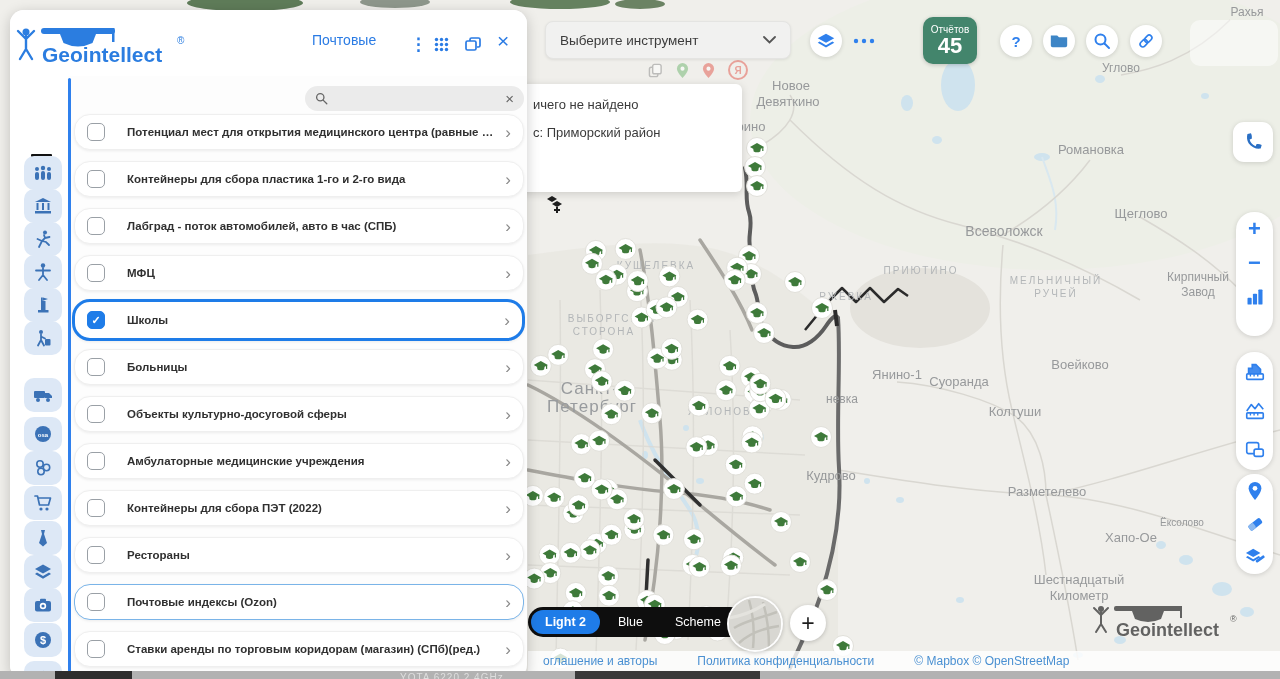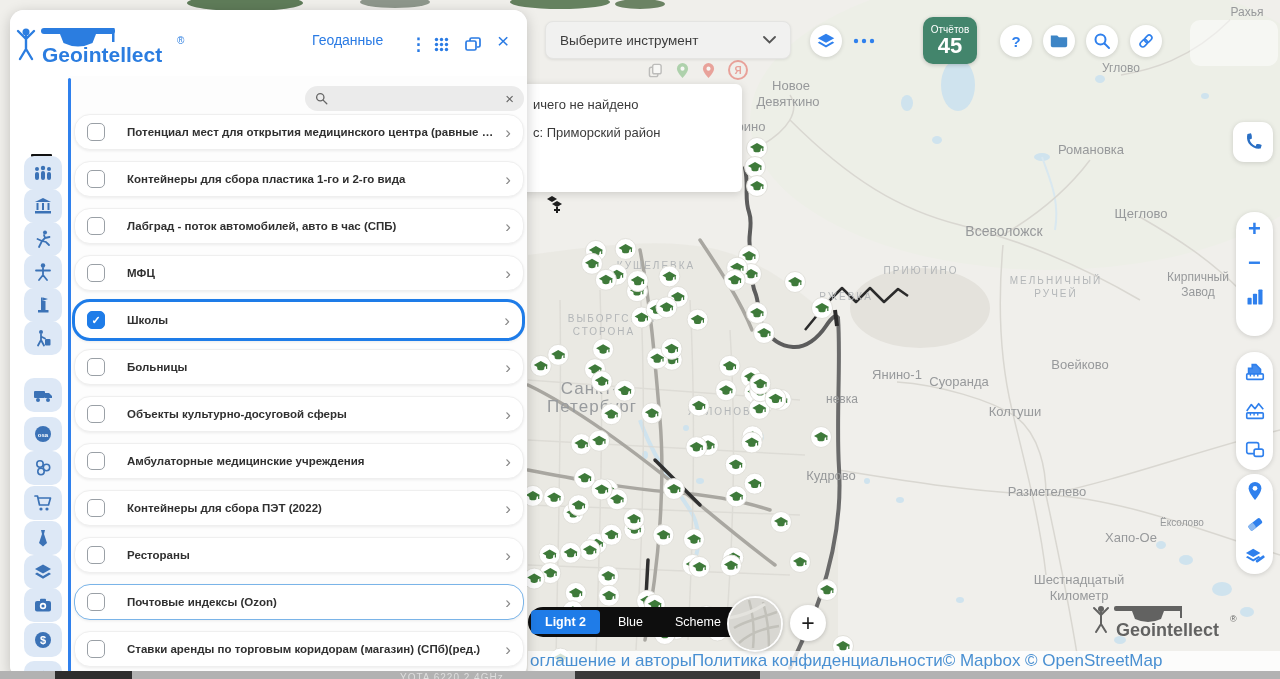--- a/index.html
+++ b/index.html
@@ -37,31 +37,31 @@
   .rc{position:absolute;left:1236px;width:37px;background:#fff;border-radius:18px;z-index:2;
       box-shadow:0 1px 5px rgba(0,0,0,.15);display:flex;flex-direction:column;align-items:center;}
   .rc .it{height:34px;display:flex;align-items:center;justify-content:center;width:100%;}
   .phone-btn{position:absolute;left:1233px;top:122px;width:40px;height:40px;background:#fff;border-radius:11px;
       z-index:2;box-shadow:0 1px 5px rgba(0,0,0,.15);display:flex;align-items:center;justify-content:center;}
   .zchar{font-size:22px;color:#2f80ed;font-weight:bold;line-height:1;}
 
   
   .style-pill{position:absolute;left:528px;top:607px;height:30px;background:#0e0e0e;border-radius:16px;z-index:2;
       display:flex;align-items:center;padding:0 10px 0 3px;gap:4px;}
-  .style-pill .opt{color:#fff;font-size:12.5px;padding:0 14px;height:24px;display:flex;align-items:center;border-radius:4px;}
+  .style-pill .opt{color:#fff;font-size:12.5px;padding:0 14px;height:24px;display:flex;align-items:center;border-radius:12px;}
   .style-pill .opt.active{background:#1f7ce8;font-weight:bold;}
   .minimap{position:absolute;left:727px;top:596px;width:52px;height:52px;border-radius:50%;z-index:3;
       background:#d8d7d2;border:2px solid rgba(255,255,255,.95);box-shadow:0 1px 4px rgba(0,0,0,.2);overflow:hidden;}
   .plus-btn{position:absolute;left:790px;top:605px;width:36px;height:36px;border-radius:50%;background:#fff;z-index:2;
       box-shadow:0 1px 4px rgba(0,0,0,.2);display:flex;align-items:center;justify-content:center;
       font-size:23px;color:#1c1c1c;line-height:1;}
 
   
   .attrib{position:absolute;left:528px;top:651px;right:0;height:20px;background:rgba(255,255,255,.8);z-index:1;
-      display:flex;align-items:center;padding-left:2px;font-size:17px;}
+      display:flex;align-items:center;gap:40px;padding-left:15px;font-size:12px;}
   .attrib span{color:#4a90d2;}
 
   
   .watermark{position:absolute;left:1092px;top:600px;z-index:1;opacity:.85;}
 
   
   .panel{position:absolute;left:10px;top:10px;width:517px;height:669px;background:#fdfdfd;border-radius:14px;
       box-shadow:0 3px 14px rgba(0,0,0,.2);z-index:3;overflow:hidden;}
   .panel-header{position:absolute;left:0;top:0;right:0;height:66px;background:#fff;}
   .tab-label{position:absolute;left:302px;top:22px;font-size:14px;color:#2a7be4;}
@@ -905,21 +905,21 @@
           <path d="M11,14 L11,27 M11,17 L3,9 M11,17 L19,9 M11,27 L5,37 M11,27 L17,37"></path>
         </g>
         <g fill="#2b7de0">
           <rect x="26" y="6" width="74" height="6" rx="3"></rect>
           <path d="M45,12 h36 l-3.5,9 q-14.5,7 -29,0 z"></path>
           <rect x="97" y="6" width="2.5" height="14"></rect>
         </g>
         <text x="27" y="40" font-size="21" font-weight="bold" fill="#2b7de0">Geointellect</text>
         <text x="162" y="22" font-size="10" fill="#2b7de0">®</text>
       </svg>
-      <span class="tab-label">Геоданные</span>
+      <span class="tab-label">Почтовые</span>
       <span class="hdr-ic" style="left:400px;font-size:17px;font-weight:bold;">⋮</span>
       <svg class="hdr-ic" style="left:424px;top:27px;" width="15" height="15" viewBox="0 0 15 15">
         <g fill="#2a7be4">
           <circle cx="2.5" cy="2.5" r="1.7"></circle>
             <circle cx="7.5" cy="2.5" r="1.7"></circle>
             <circle cx="12.5" cy="2.5" r="1.7"></circle>
           <circle cx="2.5" cy="7.5" r="1.7"></circle>
             <circle cx="7.5" cy="7.5" r="1.7"></circle>
             <circle cx="12.5" cy="7.5" r="1.7"></circle>
           <circle cx="2.5" cy="12.5" r="1.7"></circle>

